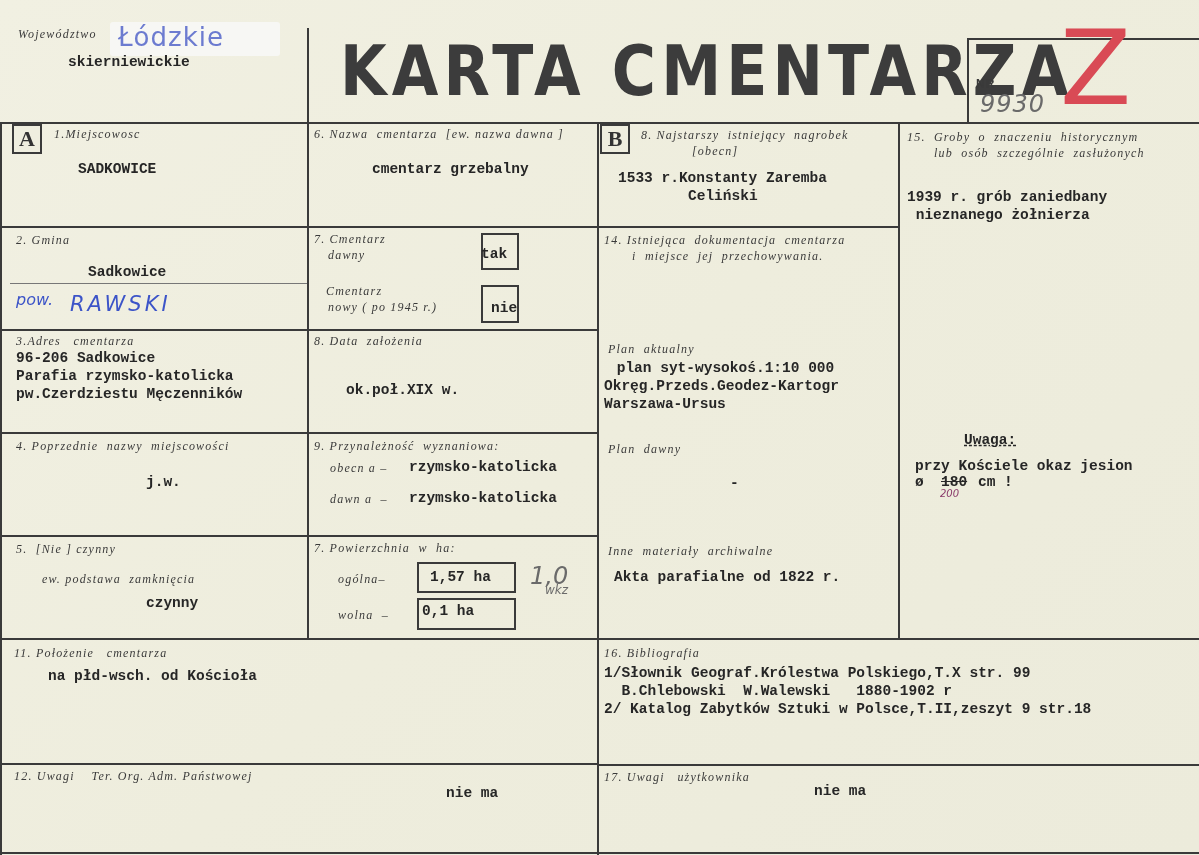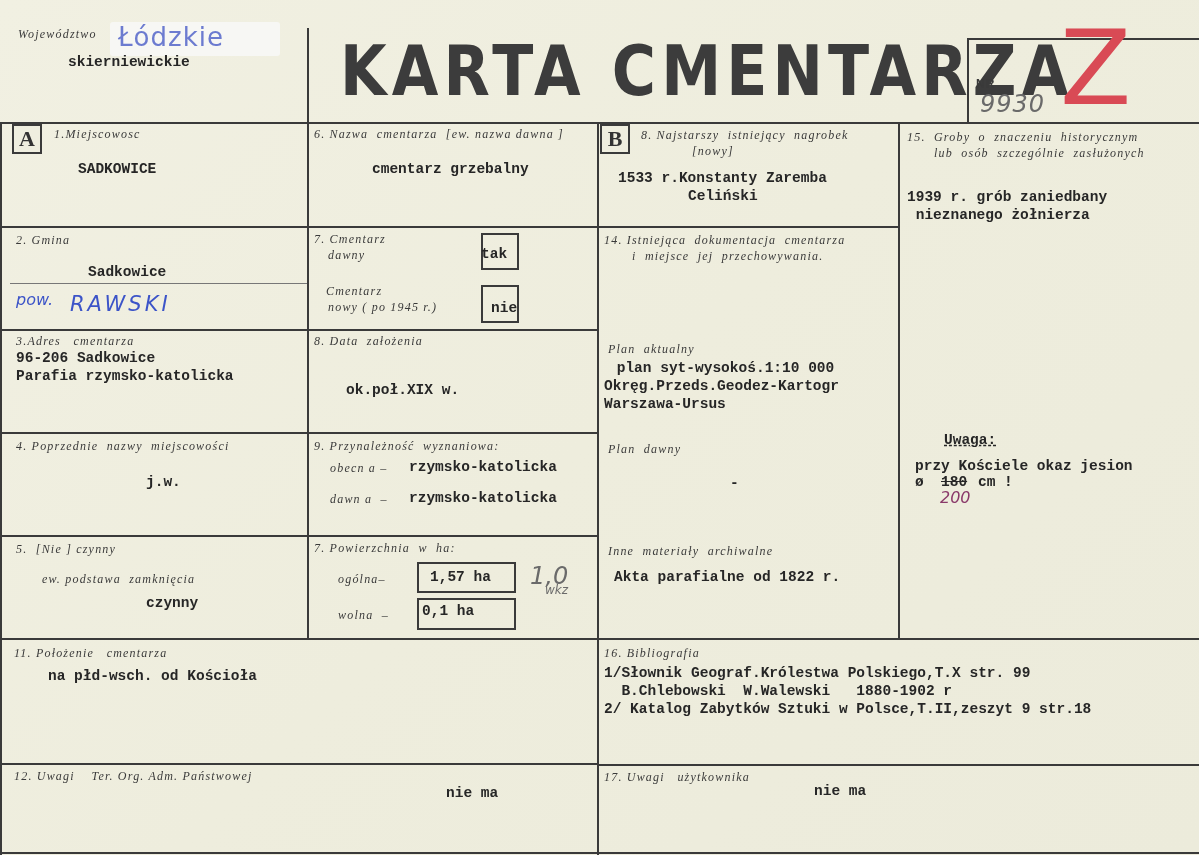--- a/index.html
+++ b/index.html
@@ -109,20 +109,21 @@
   <span class="label" style="left:16px;top:232px;">2. Gmina</span>
   <span class="type" style="left:88px;top:263px;">Sadkowice</span>
   <div class="line-h" style="left:10px;top:283px;width:297px;height:1px;background:#777;"></div>
   <span class="hand" style="left:16px;top:290px;font-size:16px;color:#3c54c8;">pow.</span>
   <span class="hand" style="left:70px;top:292px;font-size:21px;color:#3c54c8;letter-spacing:3px;">RAWSKI</span>
 
   <div class="line-h" style="left:0;top:329px;width:307px;"></div>
   <span class="label" style="left:16px;top:333px;">3.Adres   cmentarza</span>
   <span class="type" style="left:16px;top:349px;">96-206 Sadkowice</span>
   <span class="type" style="left:16px;top:367px;">Parafia rzymsko-katolicka</span>
+  <span class="type" style="left:16px;top:385px;">pw.Czerdziestu Męczenników</span>
 
   <div class="line-h" style="left:0;top:432px;width:307px;"></div>
   <span class="label" style="left:16px;top:438px;">4. Poprzednie  nazwy  miejscowości</span>
   <span class="type" style="left:146px;top:473px;">j.w.</span>
 
   <div class="line-h" style="left:0;top:535px;width:307px;"></div>
   <span class="label" style="left:16px;top:541px;">5.  [Nie ] czynny</span>
   <span class="label" style="left:42px;top:571px;">ew. podstawa  zamknięcia</span>
   <span class="type" style="left:146px;top:594px;">czynny</span>
 
@@ -156,46 +157,46 @@
   <div class="box" style="left:417px;top:562px;width:99px;height:31px;"></div>
   <span class="type" style="left:430px;top:568px;">1,57 ha</span>
   <span class="label" style="left:338px;top:607px;">wolna  –</span>
   <div class="box" style="left:417px;top:598px;width:99px;height:32px;"></div>
   <span class="type" style="left:422px;top:602px;">0,1 ha</span>
   <span class="hand" style="left:530px;top:562px;font-size:24px;color:#6a6a6a;">1,0</span>
   <span class="hand" style="left:545px;top:583px;font-size:12px;color:#6a6a6a;">wkz</span>
 
   <div class="sec-letter" style="left:600px;top:124px;">B</div>
   <span class="label" style="left:641px;top:127px;">8. Najstarszy  istniejący  nagrobek</span>
-  <span class="label" style="left:692px;top:143px;">[nowy]</span>
+  <span class="label" style="left:692px;top:143px;">[obecn]</span>
   <span class="type" style="left:618px;top:169px;">1533 r.Konstanty Zaremba</span>
   <span class="type" style="left:688px;top:187px;">Celiński</span>
 
   <div class="line-h" style="left:597px;top:226px;width:301px;"></div>
   <span class="label" style="left:604px;top:232px;">14. Istniejąca  dokumentacja  cmentarza</span>
   <span class="label" style="left:632px;top:248px;">i  miejsce  jej  przechowywania.</span>
   <span class="label" style="left:608px;top:341px;">Plan  aktualny</span>
   <span class="type" style="left:608px;top:359px;"> plan syt-wysokoś.1:10 000</span>
   <span class="type" style="left:604px;top:377px;">Okręg.Przeds.Geodez-Kartogr</span>
   <span class="type" style="left:604px;top:395px;">Warszawa-Ursus</span>
   <span class="label" style="left:608px;top:441px;">Plan  dawny</span>
   <span class="type" style="left:730px;top:474px;">-</span>
   <span class="label" style="left:608px;top:543px;">Inne  materiały  archiwalne</span>
   <span class="type" style="left:614px;top:568px;">Akta parafialne od 1822 r.</span>
 
   <span class="label" style="left:907px;top:129px;">15.  Groby  o  znaczeniu  historycznym</span>
   <span class="label" style="left:934px;top:145px;">lub  osób  szczególnie  zasłużonych</span>
   <span class="type" style="left:907px;top:188px;">1939 r. grób zaniedbany</span>
   <span class="type" style="left:907px;top:206px;"> nieznanego żołnierza</span>
-  <span class="type" style="left:944px;top:431px;text-decoration:underline dashed;font-family:Liberation Mono, monospace;">Uwaga:</span>
+  <span class="type" style="left:964px;top:431px;text-decoration:underline dashed;font-family:Liberation Mono, monospace;">Uwaga:</span>
   <span class="type" style="left:915px;top:457px;">przy Kościele okaz jesion</span>
   <span class="type" style="left:915px;top:473px;">ø</span>
   <span class="type" style="left:941px;top:473px;text-decoration:line-through;">180</span>
   <span class="type" style="left:978px;top:473px;">cm !</span>
-  <span class="hand" style="left:940px;top:488px;font-size:16px;color:#8a3a6a;">200</span>
+  <span class="hand" style="left:940px;top:488px;font-size:10px;color:#8a3a6a;">200</span>
 
   <span class="label" style="left:14px;top:645px;">11. Położenie   cmentarza</span>
   <span class="type" style="left:48px;top:667px;">na płd-wsch. od Kościoła</span>
   <span class="label" style="left:14px;top:768px;">12. Uwagi    Ter. Org. Adm. Państwowej</span>
   <span class="type" style="left:446px;top:784px;">nie ma</span>
 
   <span class="label" style="left:604px;top:645px;">16. Bibliografia</span>
   <span class="type" style="left:604px;top:664px;">1/Słownik Geograf.Królestwa Polskiego,T.X str. 99</span>
   <span class="type" style="left:604px;top:682px;">  B.Chlebowski  W.Walewski   1880-1902 r</span>
   <span class="type" style="left:604px;top:700px;">2/ Katalog Zabytków Sztuki w Polsce,T.II,zeszyt 9 str.18</span>

